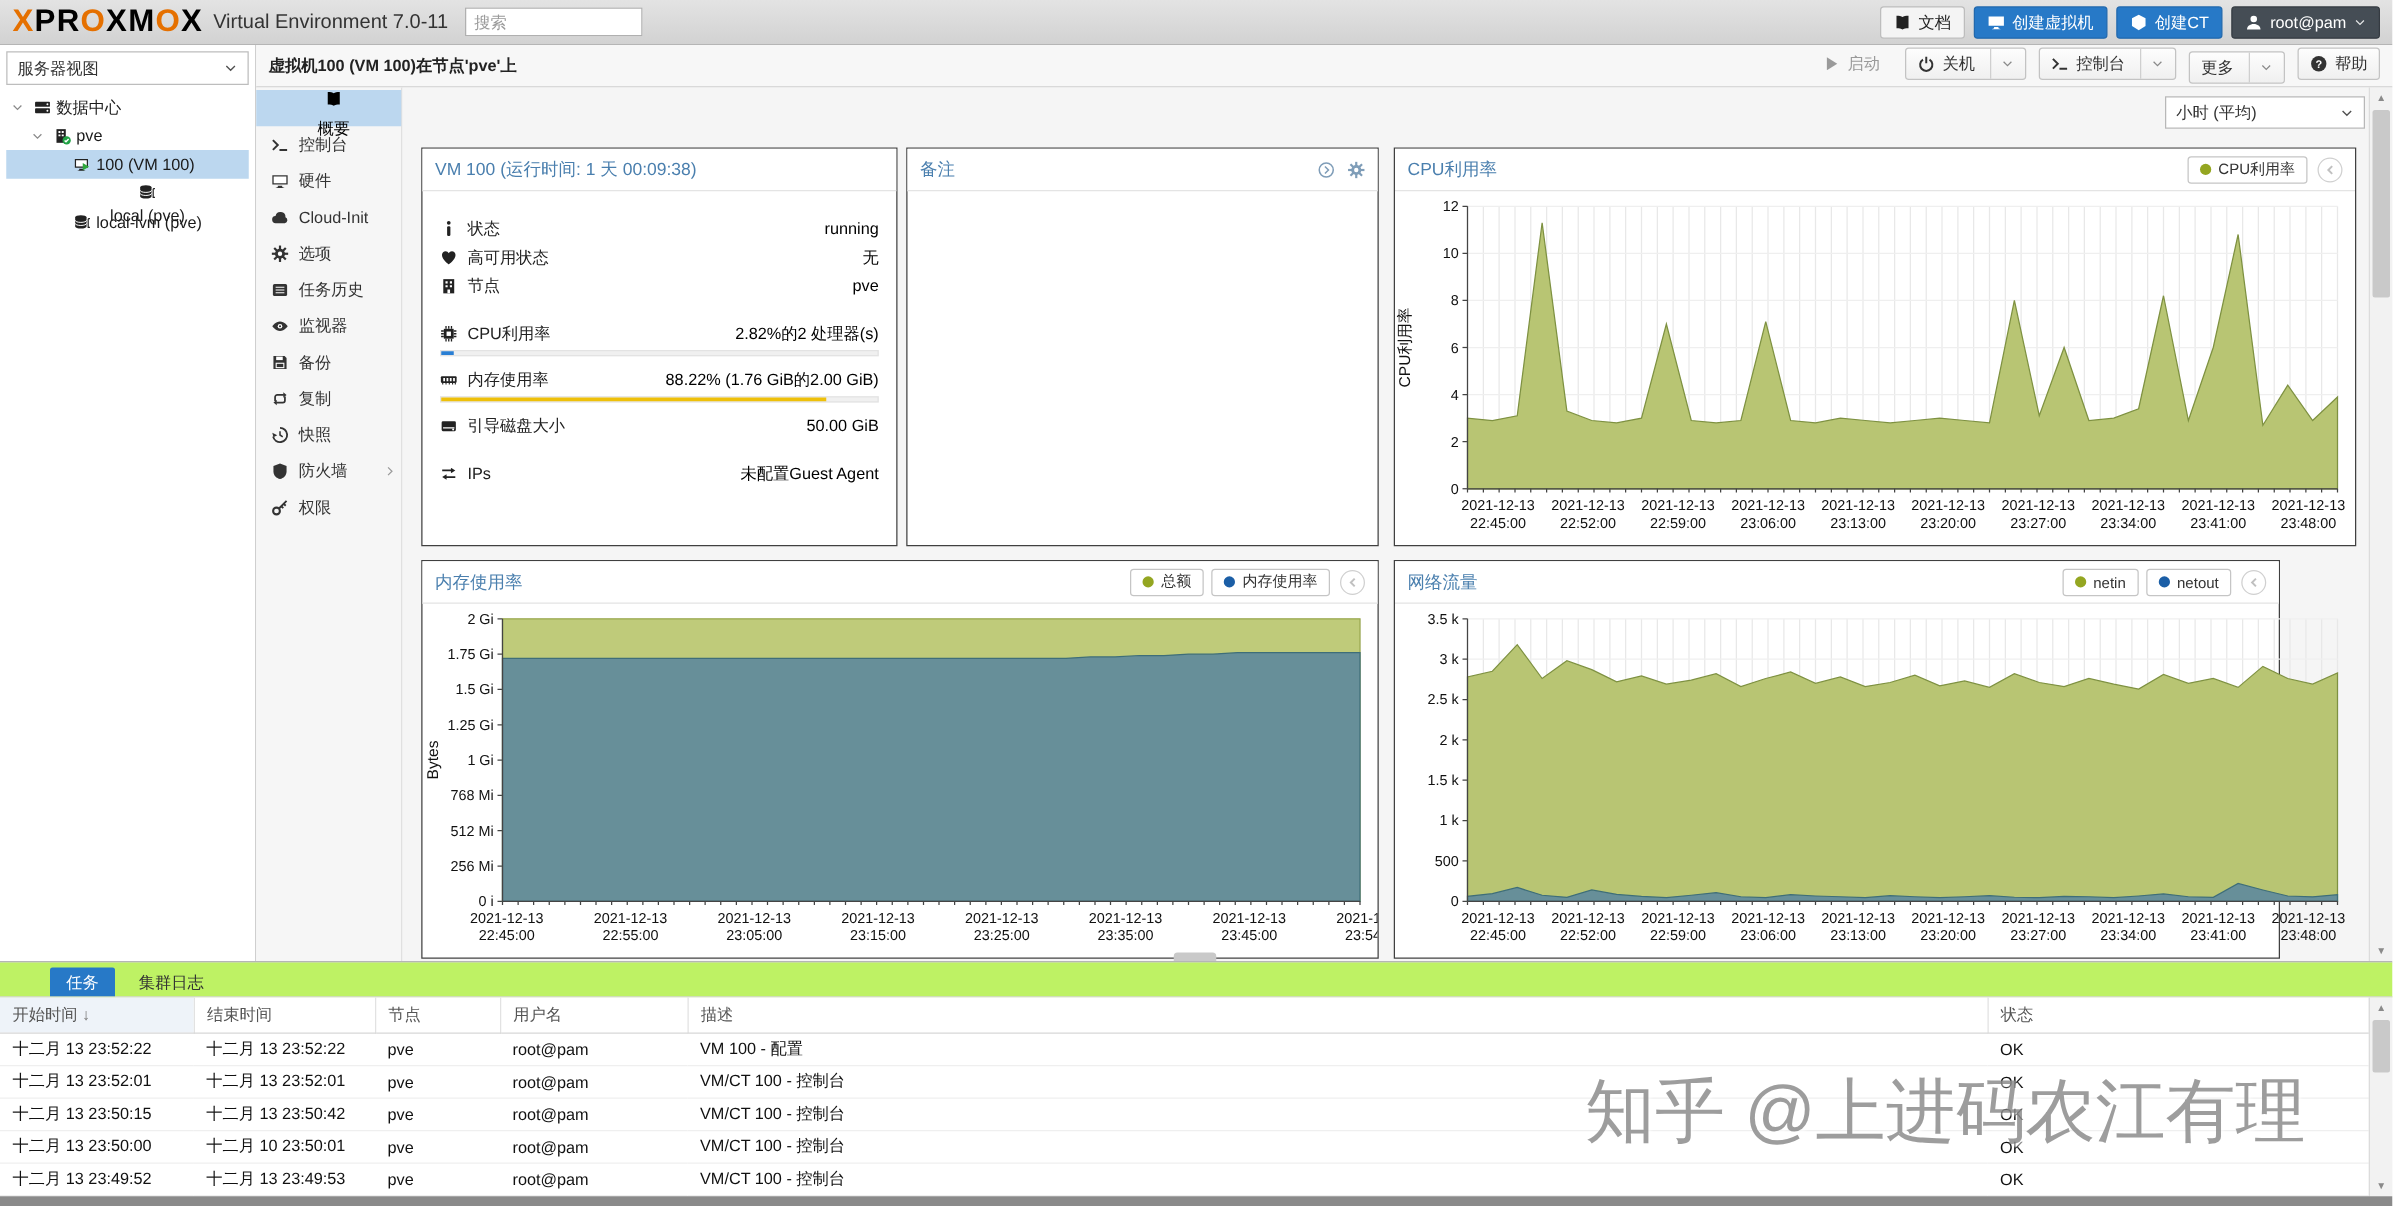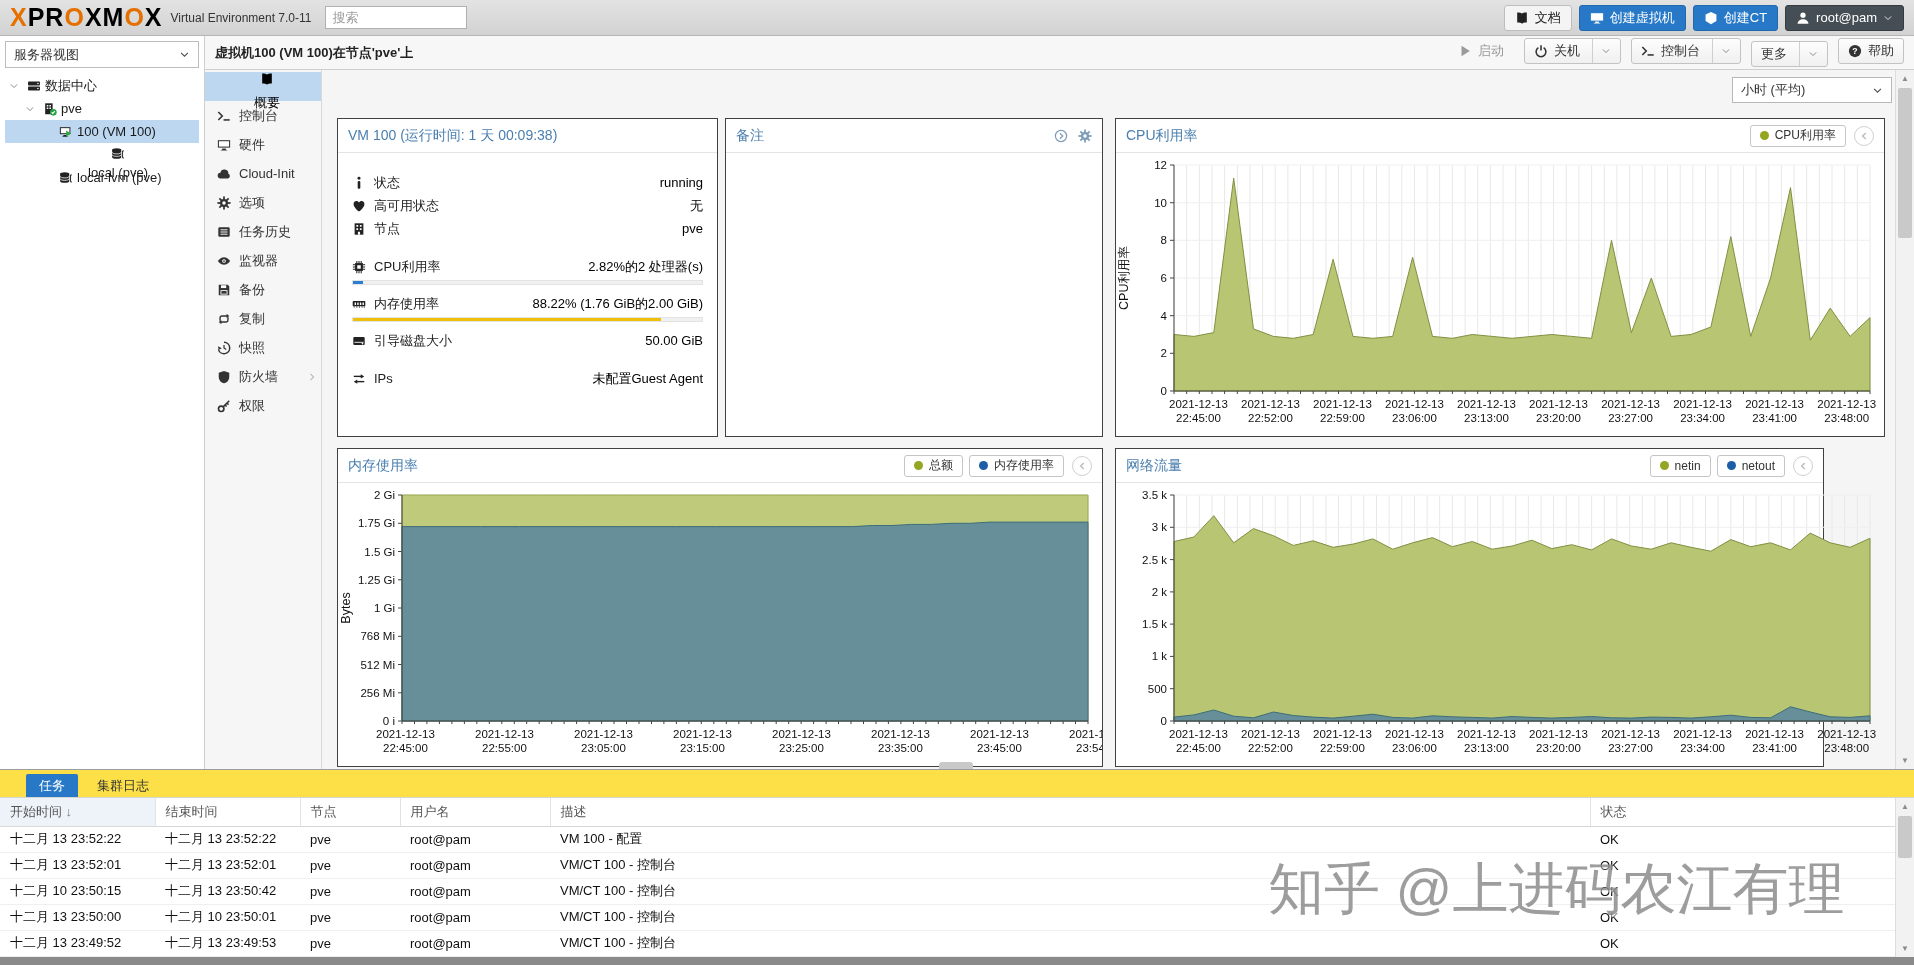--- a/index.html
+++ b/index.html
@@ -6,21 +6,21 @@
   html,body { width:1914px; height:965px; overflow:hidden;
     font-family:"Liberation Sans","DejaVu Sans",sans-serif; font-size:13px; color:#222; background:#fff; }
   .icon svg { display:block; }
   .icon { display:inline-flex; align-items:center; justify-content:center; flex:none; }
 
   
   .app-header { height:36px; background:linear-gradient(#e3e3e3,#d2d2d2); border-bottom:1px solid #b5b5b5;
     display:flex; align-items:center; padding:0 10px; }
   .logo { display:flex; align-items:center; font-weight:bold; font-size:25px; letter-spacing:1px; color:#000; }
   .logo .lx { color:#e57000; }
-  .version { margin-left:8px; font-size:12px; color:#333; }
+  .version { margin-left:8px; font-size:16px; color:#333; }
   .search-box { margin-left:14px; width:142px; height:23px; border:1px solid #b0b0b0; background:#fff;
     padding:0 6px; font-size:13px; color:#333; }
   .search-box::placeholder { color:#9a9a9a; }
   .hdr-spacer { flex:1; }
   .hdr-btn { height:26px; display:inline-flex; align-items:center; gap:6px; padding:0 10px; margin-left:7px;
     border-radius:3px; font-size:13px; cursor:default; border:1px solid transparent; }
   .hdr-btn.light { background:#f4f4f4; border-color:#bdbdbd; color:#222; }
   .hdr-btn.primary { background:#2779c7; border-color:#2168ad; color:#fff; }
   .hdr-btn.dark { background:#454d55; border-color:#353b42; color:#fff; }
   .caret { opacity:.85; }
@@ -84,21 +84,21 @@
     border-radius:3px 3px 0 0; }
 
   
   .vscroll { width:19px; background:#f2f2f2; border-left:1px solid #dcdcdc; position:relative; flex:none; }
   .vs-arrow { position:absolute; left:0; width:18px; height:17px; color:#8a8a8a; font-size:8px;
     display:flex; align-items:center; justify-content:center; }
   .vs-thumb { position:absolute; left:2px; width:14px; background:#c9c9c9; border-radius:2px; }
 
   
   .bottom-panel { height:196px; border-top:1px solid #9d9d9d; background:#fff; position:relative; }
-  .tabs-bar { height:28px; background:#fde047; border-bottom:1px solid #d6d6d6; display:flex; align-items:flex-end; padding-left:26px; gap:6px; }
+  .tabs-bar { height:28px; background:#bef264; border-bottom:1px solid #d6d6d6; display:flex; align-items:flex-end; padding-left:40px; gap:6px; }
   .tab { height:23px; display:inline-flex; align-items:center; padding:0 13px; font-size:13px; color:#333; border-radius:2px 2px 0 0; }
   .tab.selected { background:#2779c7; color:#fff; }
   .task-table { width:1895px; border-collapse:collapse; table-layout:fixed; }
   .task-table th { height:28px; text-align:left; font-weight:normal; color:#555; padding:0 10px;
     border-right:1px solid #e2e2e2; border-bottom:1px solid #d8d8d8; background:#fff; }
   .task-table th.sorted { background:#eef3f9; }
   .task-table td { height:26px; padding:0 10px; color:#111; border-bottom:1px solid #efefef; overflow:hidden; white-space:nowrap; }
   .bottom-strip { position:absolute; left:0; bottom:0; width:1914px; height:8px; background:#8a8a8a; }
   .table-scroll { position:absolute; right:0; top:28px; bottom:8px; width:19px; background:#f2f2f2; border-left:1px solid #dcdcdc; }
 
@@ -1146,21 +1146,21 @@
           </tr>
           <tr>
             <td>十二月 13 23:52:01</td>
             <td>十二月 13 23:52:01</td>
             <td>pve</td>
             <td>root@pam</td>
             <td>VM/CT 100 - 控制台</td>
             <td>OK</td>
           </tr>
           <tr>
-            <td>十二月 10 23:50:15</td>
+            <td>十二月 13 23:50:15</td>
             <td>十二月 13 23:50:42</td>
             <td>pve</td>
             <td>root@pam</td>
             <td>VM/CT 100 - 控制台</td>
             <td>OK</td>
           </tr>
           <tr>
             <td>十二月 13 23:50:00</td>
             <td>十二月 10 23:50:01</td>
             <td>pve</td>

